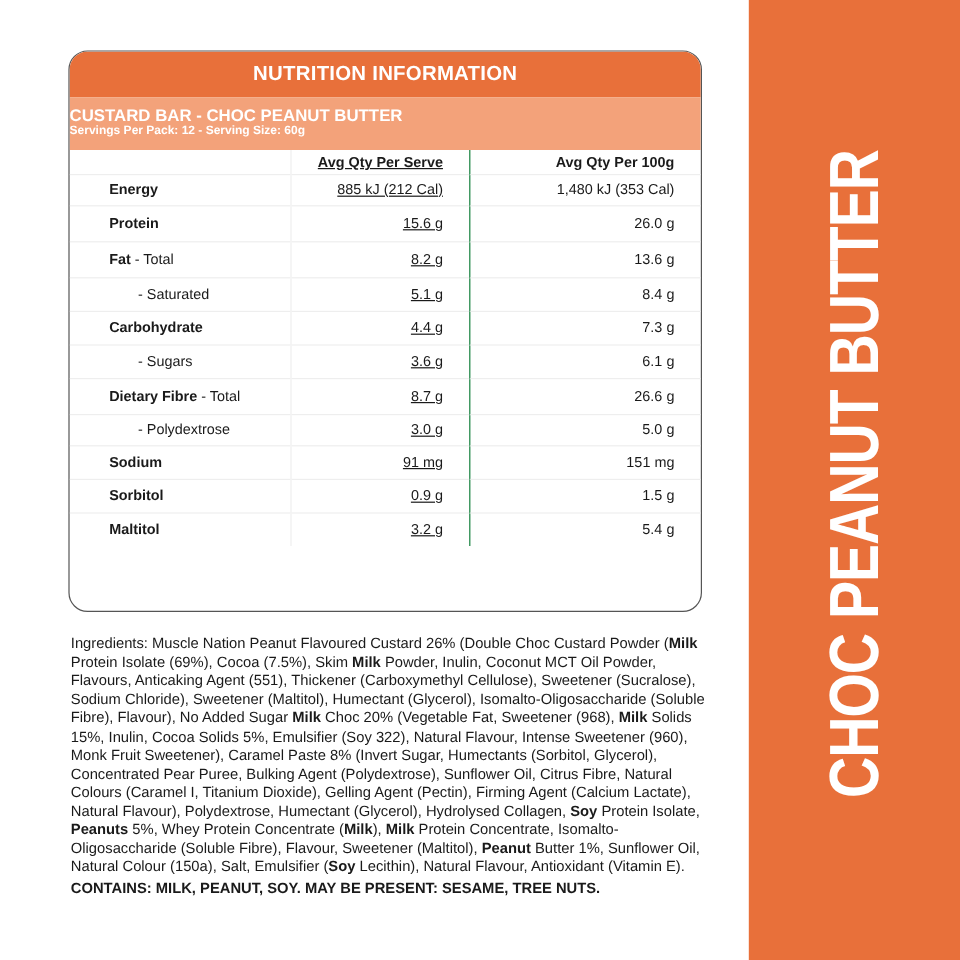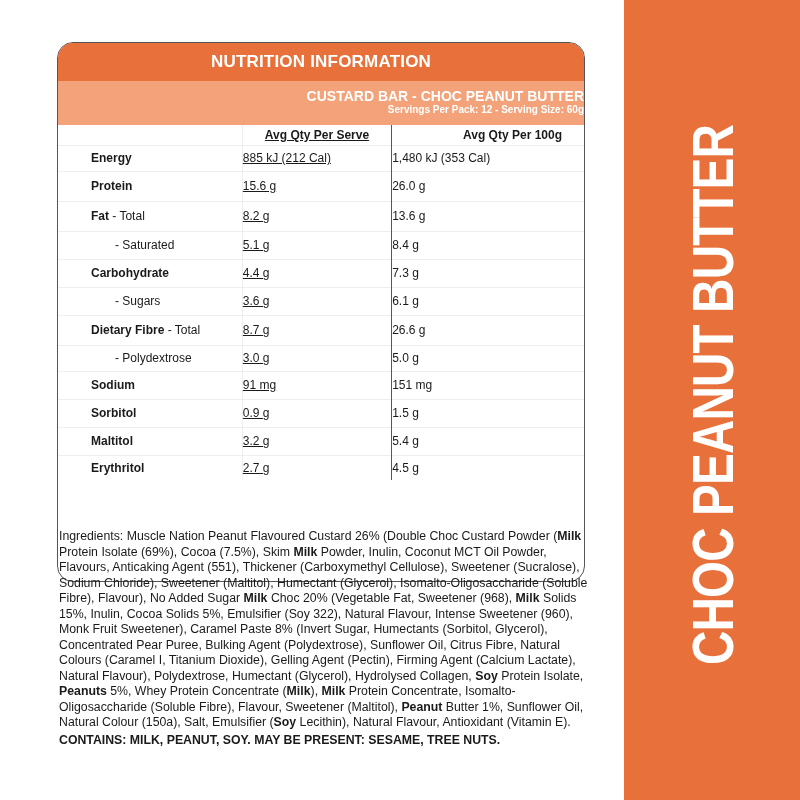--- a/index.html
+++ b/index.html
@@ -1,29 +1,29 @@
 <!DOCTYPE html>
 <html><head>
 <meta charset="utf-8">
 <style>
   html,body{margin:0;padding:0;}
   body{width:800px;height:800px;background:#ffffff;position:relative;overflow:hidden;font-family:"Liberation Sans",sans-serif;color:#1a1a1a;}
-  .panel{position:absolute;left:57px;top:42px;width:528px;height:540px;border:1.5px solid #555;border-radius:16px;overflow:hidden;background:#fff;box-sizing:border-box;}
+  .panel{position:absolute;left:57px;top:42px;width:528px;height:468px;border:1.5px solid #555;border-radius:16px;overflow:hidden;background:#fff;box-sizing:border-box;}
   .title-bar{height:38px;background:#e8703a;color:#fff;font-weight:bold;font-size:17px;display:flex;align-items:center;justify-content:center;letter-spacing:0.2px;}
-  .sub-bar{height:44px;background:#f3a27a;color:#fff;text-align:right;box-sizing:border-box;padding-top:7px;}
+  .sub-bar{height:44px;background:#f3a27a;color:#fff;text-align:left;box-sizing:border-box;padding-top:7px;}
   .sub-title{font-weight:bold;font-size:14px;line-height:16px;}
   .sub-serv{font-weight:bold;font-size:10px;line-height:12px;}
   table{border-collapse:collapse;width:100%;font-size:12px;}
   td,th{padding:0;box-sizing:border-box;}
   col.c1{width:184px;}
   col.c2{width:149px;}
   col.c3{width:192px;}
   thead th{height:20px;font-weight:bold;text-align:right;font-size:12px;padding-right:22px;}
   thead th.first{text-align:left;}
-  tbody td{border-top:1px solid #eeeeee;padding-right:22px;}
+  tbody td{border-top:1px solid #eeeeee;text-align:right;padding-right:22px;}
   tbody td.n{text-align:left;padding-left:33px;padding-right:0;}
   td.mid,th.mid{border-left:1px solid #eeeeee;border-right:1px solid #15803d;text-decoration:underline;}
   tbody td.n.sub{padding-left:57px;}
   .b{font-weight:bold;}
   .ingredients{position:absolute;left:59px;top:529px;width:540px;font-size:12.3px;line-height:15.5px;color:#1a1a1a;}
   .ingredients b{font-weight:bold;}
   .contains{position:absolute;left:59px;top:733px;width:540px;font-size:12.3px;line-height:15px;font-weight:bold;}
   .side{position:absolute;left:624px;top:0;width:176px;height:800px;background:#e8703a;}
   .side-text{position:absolute;left:88px;top:395px;transform:translate(-50%,-50%) rotate(-90deg);white-space:nowrap;color:#fff;font-weight:bold;font-family:"Liberation Sans",sans-serif;font-size:58px;letter-spacing:-1px;transform-origin:center;}
   .side-text span{display:inline-block;transform:scaleY(1.0) scaleX(0.82);}
@@ -99,25 +99,20 @@
         <tr style="height: 28px;">
           <td class="n"><span class="b">Sorbitol</span><span></span></td>
           <td class="mid">0.9 g</td>
           <td>1.5 g</td>
         </tr>
         <tr style="height: 28px;">
           <td class="n"><span class="b">Maltitol</span><span></span></td>
           <td class="mid">3.2 g</td>
           <td>5.4 g</td>
         </tr>
-        <tr style="height: 25px;">
-          <td class="n"><span class="b">Erythritol</span><span></span></td>
-          <td class="mid">2.7 g</td>
-          <td>4.5 g</td>
-        </tr>
       </tbody>
   </table>
 </div>
 
 <div class="ingredients" id="ingredients"><span>Ingredients: Muscle Nation Peanut Flavoured Custard 26% (Double Choc Custard Powder (</span><b>Milk</b><span> Protein Isolate (69%), Cocoa (7.5%), Skim </span><b>Milk</b><span> Powder, Inulin, Coconut MCT Oil Powder, Flavours, Anticaking Agent (551), Thickener (Carboxymethyl Cellulose), Sweetener (Sucralose), Sodium Chloride), Sweetener (Maltitol), Humectant (Glycerol), Isomalto-Oligosaccharide (Soluble Fibre), Flavour), No Added Sugar </span><b>Milk</b><span> Choc 20% (Vegetable Fat, Sweetener (968), </span><b>Milk</b><span> Solids 15%, Inulin, Cocoa Solids 5%, Emulsifier (Soy 322), Natural Flavour, Intense Sweetener (960), Monk Fruit Sweetener), Caramel Paste 8% (Invert Sugar, Humectants (Sorbitol, Glycerol), Concentrated Pear Puree, Bulking Agent (Polydextrose), Sunflower Oil, Citrus Fibre, Natural Colours (Caramel I, Titanium Dioxide), Gelling Agent (Pectin), Firming Agent (Calcium Lactate), Natural Flavour), Polydextrose, Humectant (Glycerol), Hydrolysed Collagen, </span><b>Soy</b><span> Protein Isolate, </span><b>Peanuts</b><span> 5%, Whey Protein Concentrate (</span><b>Milk</b><span>), </span><b>Milk</b><span> Protein Concentrate, Isomalto-Oligosaccharide (Soluble Fibre), Flavour, Sweetener (Maltitol), </span><b>Peanut</b><span> Butter 1%, Sunflower Oil, Natural Colour (150a), Salt, Emulsifier (</span><b>Soy</b><span> Lecithin), Natural Flavour, Antioxidant (Vitamin E).</span></div>
 
 <div class="contains">
   <b>CONTAINS: MILK, PEANUT, SOY.</b><span> MAY BE PRESENT: SESAME, TREE NUTS.</span>
 </div>
 

